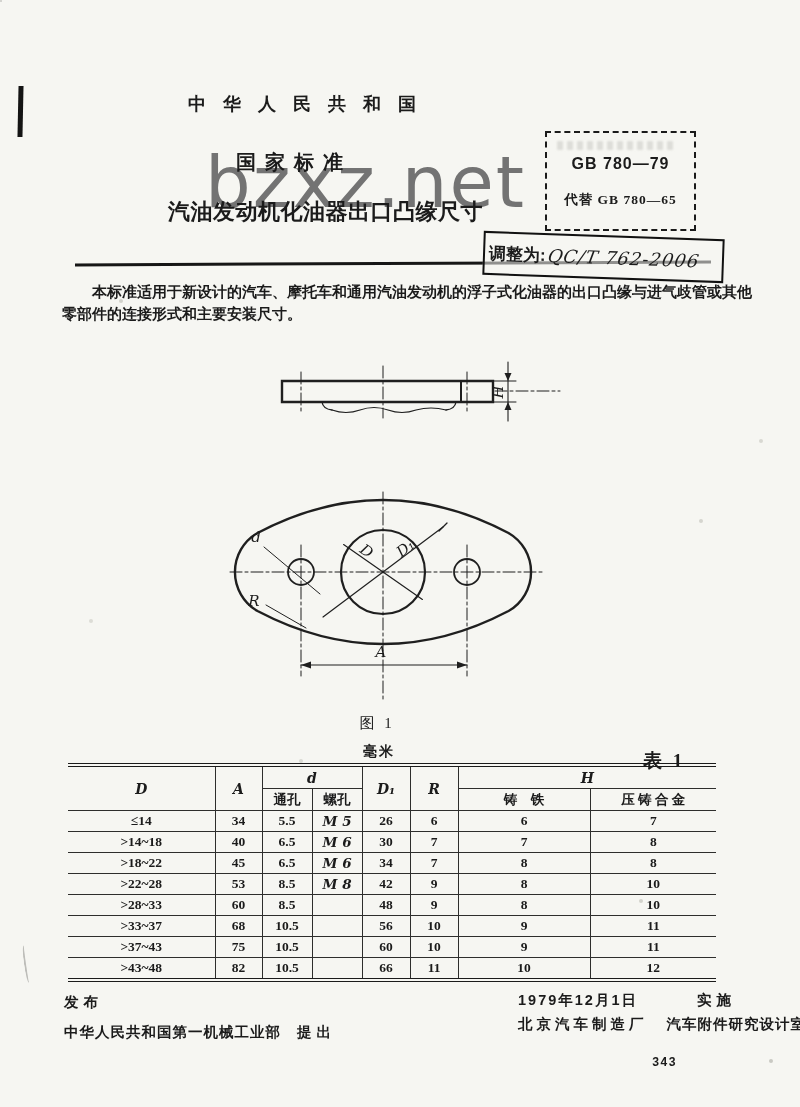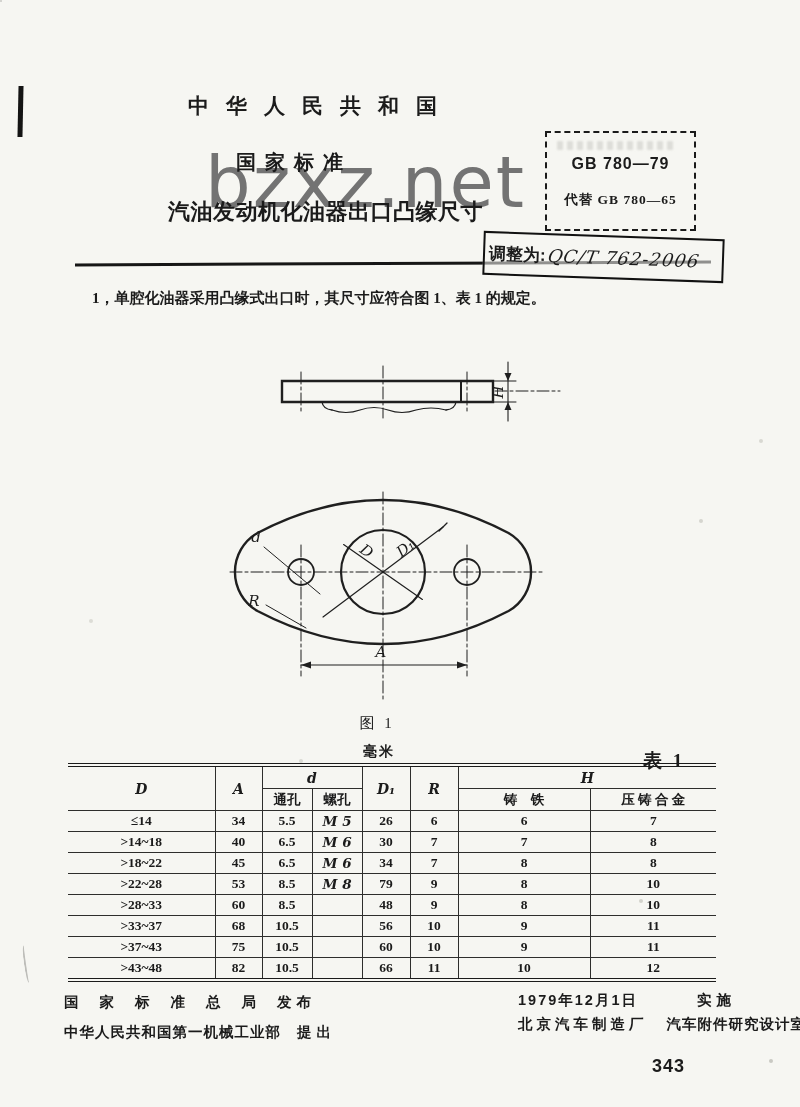--- a/index.html
+++ b/index.html
@@ -11,21 +11,21 @@
     font-weight:normal;font-size:72px;color:#737373;letter-spacing:2px;z-index:0;user-select:none;}
   .edge-bar{left:18px;top:86px;width:5px;height:51px;background:#141414;transform:rotate(1.2deg);}
   .scratch{left:24px;top:945px;width:3px;height:38px;border-left:2px solid #bdbdb9;
     border-radius:50% 0 0 50%;transform:rotate(-8deg);}
   .specks{left:0;top:0;width:2px;height:2px;background:#c9c9c4;border-radius:50%;
     box-shadow:120px 300px 0 1px #d2d2cc, 700px 520px 0 1px #d5d5cf, 640px 900px 0 1px #d2d2cc,
     760px 440px 0 1px #d8d8d2, 300px 760px 0 1px #dadad4, 770px 1060px 0 1px #c9c9c3,
     90px 620px 0 1px #dcdcd6;}
   
   .country{left:188px;top:92px;font-family:"Liberation Sans",sans-serif;font-weight:bold;
-    font-size:21px;letter-spacing:17px;white-space:nowrap;z-index:2;}
+    font-size:18px;letter-spacing:17px;white-space:nowrap;z-index:2;}
   .std-type{left:236px;top:149px;font-family:"Liberation Sans",sans-serif;font-weight:bold;
     font-size:20px;letter-spacing:9px;white-space:nowrap;z-index:2;}
   .doc-title{left:168px;top:197px;font-family:"Liberation Sans",sans-serif;font-weight:bold;
     font-size:22px;letter-spacing:0.5px;white-space:nowrap;z-index:2;}
   .gb-box{left:545px;top:131px;width:147px;height:96px;border:2px dashed #1b1b1b;z-index:2;}
   .gb-faint{position:absolute;left:10px;top:8px;width:118px;height:9px;
     background:repeating-linear-gradient(90deg,#d8d8d3 0 6px,transparent 6px 10px);
     filter:blur(1px);opacity:.8;}
   .gb-code{position:absolute;left:0;top:22px;width:100%;text-align:center;
     font-family:"Liberation Sans",sans-serif;font-weight:bold;font-size:16px;letter-spacing:1px;}
@@ -67,22 +67,22 @@
   .f-issuer{letter-spacing:21px;white-space:nowrap;}
   .f-verb{letter-spacing:5px;white-space:nowrap;}
   .f-left2{left:64px;top:1023px;width:360px;display:flex;}
   .f-proposer{letter-spacing:1px;white-space:nowrap;margin-right:16px;}
   .f-right1{left:518px;top:991px;width:218px;display:flex;justify-content:space-between;}
   .f-date{letter-spacing:2px;white-space:nowrap;}
   .f-right2{left:518px;top:1015px;width:218px;display:flex;justify-content:space-between;align-items:center;}
   .f-drafters{display:flex;flex-direction:row;gap:19px;}
   .f-drafter1{letter-spacing:4px;white-space:nowrap;}
   .f-drafter2{letter-spacing:1px;white-space:nowrap;}
-  .page-num{left:652px;top:1056px;font-size:18px;font-weight:600;letter-spacing:1px;
-    font-family:Liberation Sans, sans-serif;}
+  .page-num{left:652px;top:1056px;font-size:12px;font-weight:600;letter-spacing:1px;
+    font-family:Liberation Mono, monospace;}
 </style>
 </head>
 <body>
 
 <div class="abs watermark">bzxz.net</div>
 <div class="abs edge-bar"></div>
 <div class="abs scratch"></div>
 <div class="abs specks"></div>
 
 <div class="abs country">中华人民共和国</div>
@@ -96,21 +96,21 @@
 </div>
 
 <div class="abs stamp-box">
   <span class="stamp-prefix">调整为:</span>
   <span class="stamp-code">QC/T 762-2006</span>
 </div>
 
 <div class="abs head-rule"></div>
 
 <div class="abs intro">
-  <p class="clause">1，单腔化油器采用凸缘式出口时，其尺寸应符合图 1、表 1 的规定。</p>
+  <p>本标准适用于新设计的汽车、摩托车和通用汽油发动机的浮子式化油器的出口凸缘与进气歧管或其他零部件的连接形式和主要安装尺寸。</p>
 </div>
 
 <svg class="abs fig-svg" width="800" height="385" viewBox="0 350 800 385">
   <g stroke="#1f1f1f" fill="none" stroke-linecap="round">
 
     <path d="M282 381 H493 V402 H282 Z" stroke-width="2.4"></path>
     <line x1="461" y1="381" x2="461" y2="402" stroke-width="2"></line>
     <path d="M322 402 q1 7 10 8" stroke-width="1.3"></path>
     <path d="M332 410 q14 5 28 0 q14 -5 28 0 q14 5 28 0 q15 -4 30 0" stroke-width="1.1"></path>
     <path d="M456 402 q-1 7 -10 8" stroke-width="1.3"></path>
@@ -218,21 +218,21 @@
         <td>34</td>
         <td>7</td>
         <td>8</td>
         <td>8</td>
     </tr>
     <tr>
       <td>&gt;22~28</td>
         <td>53</td>
         <td>8.5</td>
         <td>M 8</td>
-        <td>79</td>
+        <td>42</td>
         <td>9</td>
         <td>8</td>
         <td>10</td>
     </tr>
     <tr>
       <td>&gt;28~33</td>
         <td>60</td>
         <td>8.5</td>
         <td></td>
         <td>48</td>
@@ -267,21 +267,20 @@
         <td></td>
         <td>66</td>
         <td>11</td>
         <td>10</td>
         <td>12</td>
     </tr>
   </tbody>
 </table>
 
 <div class="abs footer f-left1">
-  <span class="f-issuer">国家标准总局</span>
   <span class="f-verb">发布</span>
 </div>
 <div class="abs footer f-left2">
   <span class="f-proposer">中华人民共和国第一机械工业部</span>
   <span class="f-verb">提出</span>
 </div>
 <div class="abs footer f-right1">
   <span class="f-date">1979年12月1日</span>
   <span class="f-verb">实施</span>
 </div>

